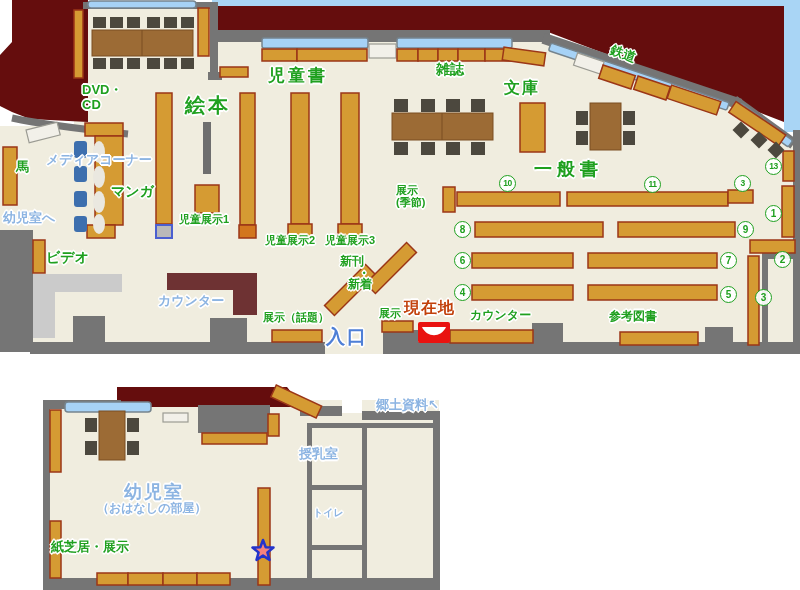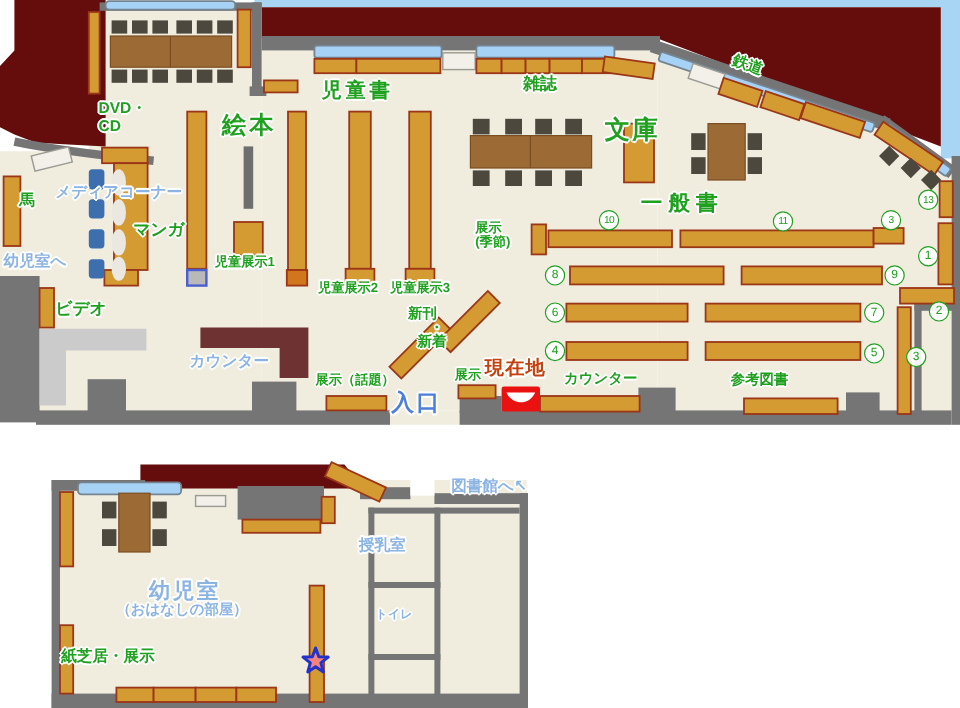--- a/index.html
+++ b/index.html
@@ -8,21 +8,21 @@
   .stage svg{position:absolute;left:0;top:0;}
   .lbl{position:absolute;font-weight:bold;white-space:pre-line;line-height:1.12;
        text-shadow:-1px -1px 0 #fff,1px -1px 0 #fff,-1px 1px 0 #fff,1px 1px 0 #fff,
                    -1.6px 0 0 #fff,1.6px 0 0 #fff,0 -1.6px 0 #fff,0 1.6px 0 #fff;}
   .green{color:#1FA01F}
   .ltblue{color:#8CB4E2}
   .red{color:#c2410c}
   .navy{color:#4E7FD6}
   .ctr{text-align:left}
   .num{position:absolute;width:15px;height:15px;border:1.6px solid #1FA01F;border-radius:50%;
-       background:rgba(255,255,255,.92);color:#1FA01F;font-size:10px;font-weight:normal;
+       background:rgba(255,255,255,.92);color:#1FA01F;font-size:10px;font-weight:bold;
        display:flex;align-items:center;justify-content:center;text-shadow:none;line-height:1;}
   .num.two{font-size:8.5px;letter-spacing:-0.5px}
 </style>
 </head>
 <body>
 
 <div class="stage">
 
 <svg width="800" height="590" viewBox="0 0 800 590">
 
@@ -300,21 +300,21 @@
     <path d="M422,327 C427,338 441,338 446,327 Z" fill="#FFFFFF"></path>
   </g>
   <g>
     <path d="M263,540 L265.7,547.3 L273.5,547.6 L267.4,552.4 L269.5,559.9 L263,555.6 L256.5,559.9 L258.6,552.4 L252.5,547.6 L260.3,547.3 Z" fill="#F4837E" stroke="#2233CC" stroke-width="2.5" stroke-linejoin="round"></path>
   </g>
 </svg>
 
 <div class="lbl green" style="left:268px;top:66px;font-size:17px;letter-spacing:3px">児童書</div>
 <div class="lbl green" style="left:185px;top:94px;font-size:20px;letter-spacing:3px">絵本</div>
 <div class="lbl green" style="left:436px;top:62px;font-size:14px">雑誌</div>
-<div class="lbl green" style="left:504px;top:97px;font-size:21px;letter-spacing:2px">文庫</div>
+<div class="lbl green" style="left:504px;top:79px;font-size:16px;letter-spacing:2px">文庫</div>
 <div class="lbl green" style="left:610px;top:47px;font-size:13px;transform:rotate(20deg)">鉄道</div>
 <div class="lbl green" style="left:534px;top:159px;font-size:18px">一 般 書</div>
 <div class="lbl green ctr" style="left:82px;top:83px;font-size:13px;width:48px">DVD・
 CD</div>
 <div class="lbl ltblue" style="left:46px;top:153px;font-size:13px">メディアコーナー</div>
 <div class="lbl green" style="left:111px;top:184px;font-size:14px">マンガ</div>
 <div class="lbl green" style="left:16px;top:160px;font-size:13px">馬</div>
 <div class="lbl ltblue" style="left:3px;top:211px;font-size:13px">幼児室へ</div>
 <div class="lbl green" style="left:46px;top:250px;font-size:14px">ビデオ</div>
 <div class="lbl ltblue" style="left:158px;top:294px;font-size:13px">カウンター</div>
@@ -340,20 +340,20 @@
 <span class="num" style="left:720px;top:286px">5</span>
 <span class="num" style="left:454px;top:252px">6</span>
 <span class="num" style="left:720px;top:252px">7</span>
 <span class="num" style="left:454px;top:221px">8</span>
 <span class="num" style="left:737px;top:221px">9</span>
 <span class="num two" style="left:499px;top:175px">10</span>
 <span class="num two" style="left:644px;top:176px">11</span>
 <span class="num two" style="left:734px;top:175px">3</span>
 <span class="num two" style="left:765px;top:158px">13</span>
 
-<div class="lbl ltblue" style="left:376px;top:398px;font-size:13px"><span>図書館へ</span><span>↖</span></div>
+<div class="lbl ltblue" style="left:376px;top:398px;font-size:13px"><span>郷土資料</span><span>↖</span></div>
 <div class="lbl ltblue" style="left:299px;top:447px;font-size:13px">授乳室</div>
 <div class="lbl ltblue" style="left:313px;top:507px;font-size:10px">トイレ</div>
 <div class="lbl ltblue" style="left:124px;top:482px;font-size:18px;letter-spacing:2px">幼児室</div>
 <div class="lbl ltblue" style="left:97px;top:502px;font-size:12px">（おはなしの部屋）</div>
 <div class="lbl green" style="left:51px;top:540px;font-size:13px">紙芝居・展示</div>
 
 </div>
 
 </body></html>

